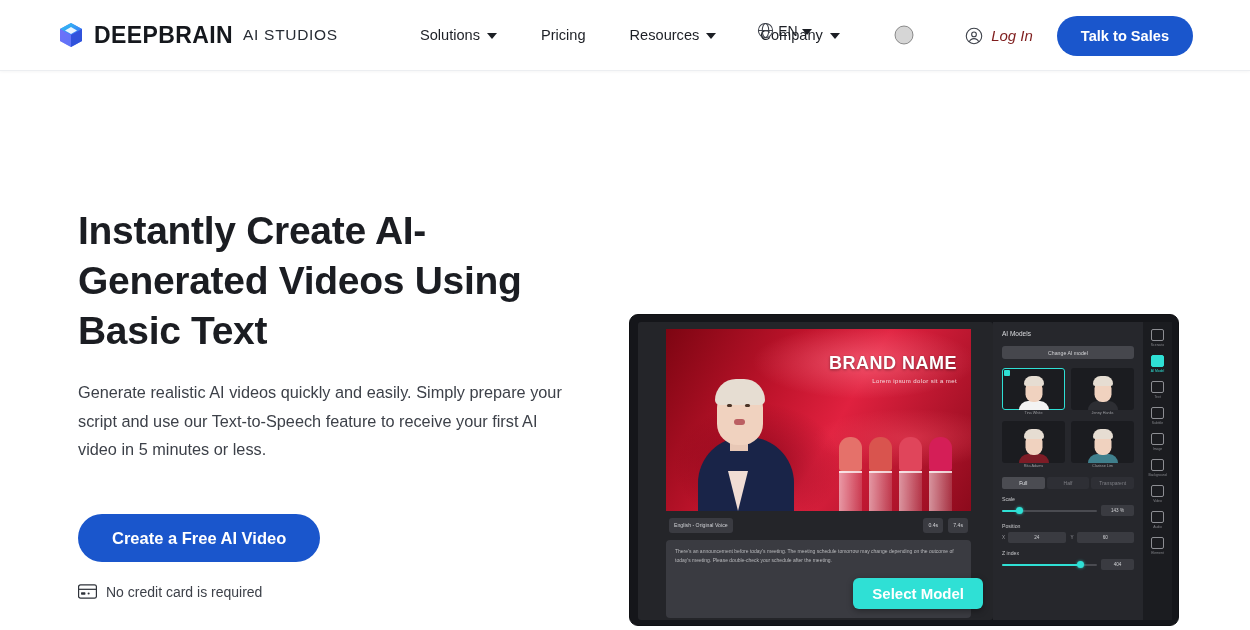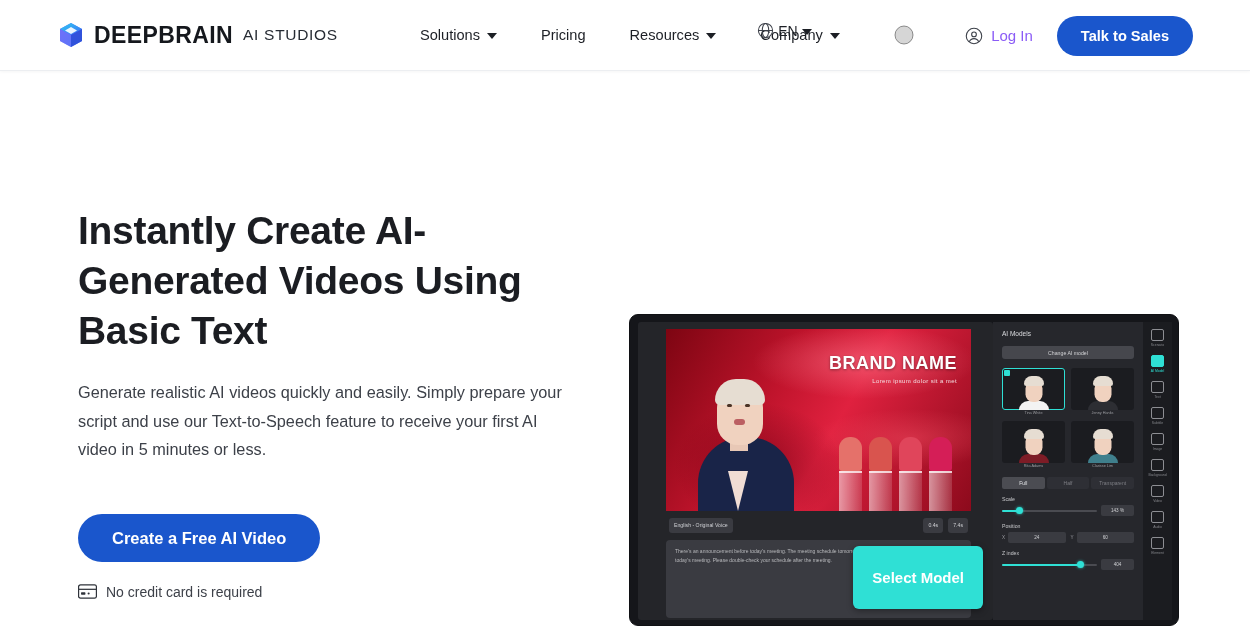--- a/index.html
+++ b/index.html
@@ -72,23 +72,24 @@
     top: 22px;
     display: flex; align-items: center; gap: 4px;
     font-size: 14px; color: #1c1f25;
     cursor: pointer;
   }
   .globe { width: 17px; height: 17px; display:block; }
   .lang .chev { border-top-color:#1c1f25; }
 
   .login {
     display: flex; align-items: center; gap: 8px;
-    font-size: 15px; color: #8b5cf6;
+    font-size: 15px; color: #7f1d1d;
     cursor: pointer;
     margin-right: 24px;
+    font-style: italic;
   }
   .login-icon { width: 18px; height: 18px; display:block; }
 
   .btn-sales {
     background: #1a56cc;
     color: #ffffff;
     font-size: 14.6px; font-weight: 600;
     border: none; border-radius: 22px;
     padding: 0 24px; height: 40px;
     cursor: pointer;
@@ -235,21 +236,21 @@
     background: #3a3b41; border-radius: 4px;
     padding: 7px 9px;
     font-size: 5px; line-height: 9px; color: #b9babd;
   }
   .select-model {
     position:absolute; right: 10px; bottom: 11px;
     background: #2fe0d5;
     color: #ffffff;
     font-size: 15px; font-weight: 700;
     border-radius: 6px;
-    padding: 23px 19px;
+    padding: 7px 19px;
     cursor: pointer;
     box-shadow: 0 2px 6px rgba(0,0,0,.35);
     font-family: "Liberation Sans", sans-serif;
     white-space: nowrap;
   }
 
   
   .inspector {
     width: 150px; height: 298px;
     background: #26272c;

